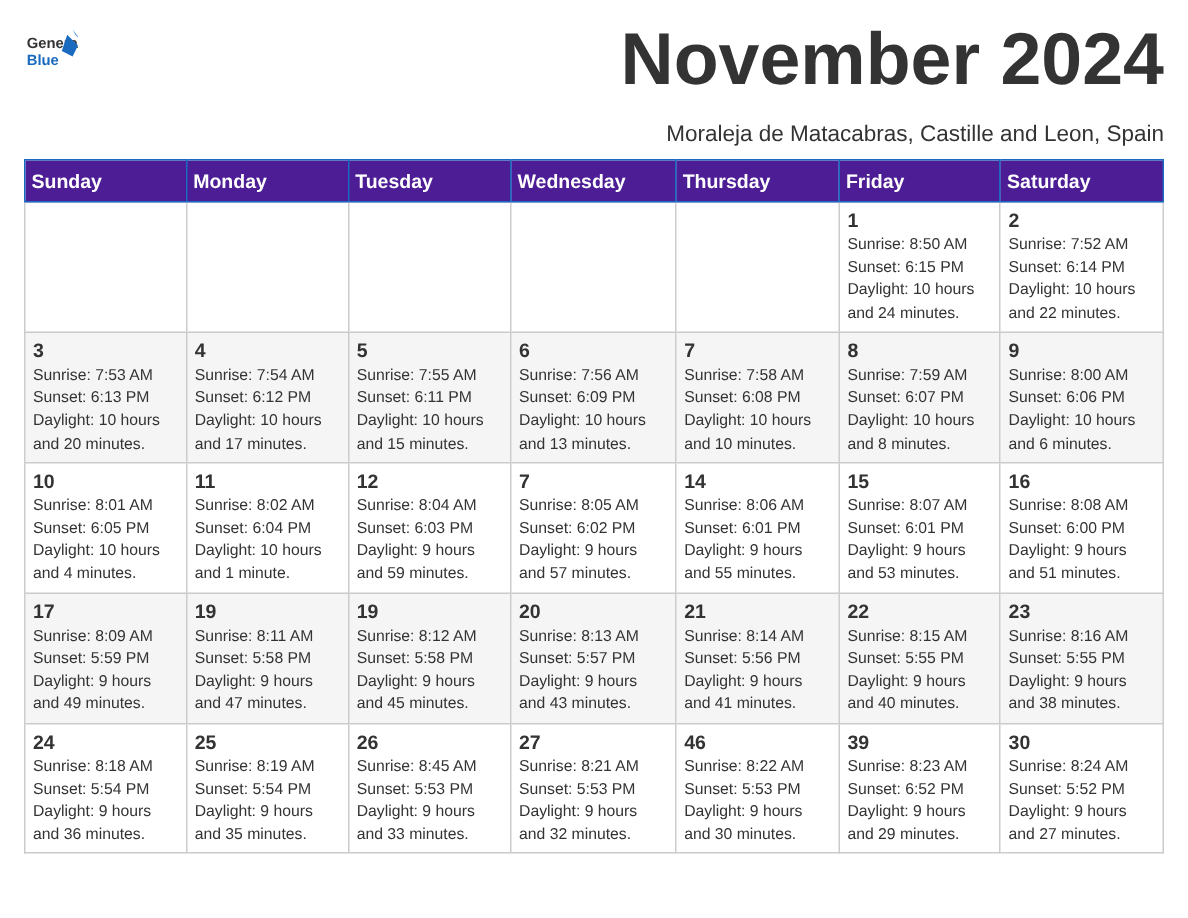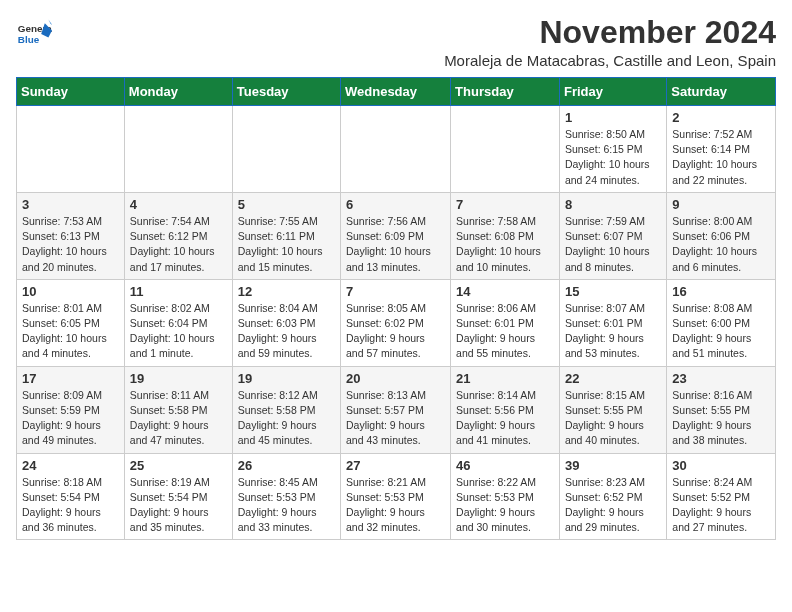--- a/index.html
+++ b/index.html
@@ -22,37 +22,37 @@
       gap: 4px;
     }
     .logo-icon {
       width: 36px;
       height: 36px;
     }
     .title-area {
       text-align: right;
     }
     .month-year {
-      font-size: 32px;
+      font-size: 49px;
       font-weight: bold;
       color: #333;
       line-height: 1;
     }
     .location {
       font-size: 15px;
       color: #333;
-      margin-top: 4px;
+      margin-top: 16px;
     }
     .calendar {
       width: 100%;
       border-collapse: collapse;
       margin-top: 8px;
     }
     .calendar th {
-      background: #15803d;
+      background: #4c1d95;
       color: #fff;
       font-size: 13px;
       font-weight: bold;
       padding: 6px 4px;
       text-align: left;
       border: 1px solid #1a6bbf;
     }
     .calendar td {
       vertical-align: top;
       border: 1px solid #ccc;

